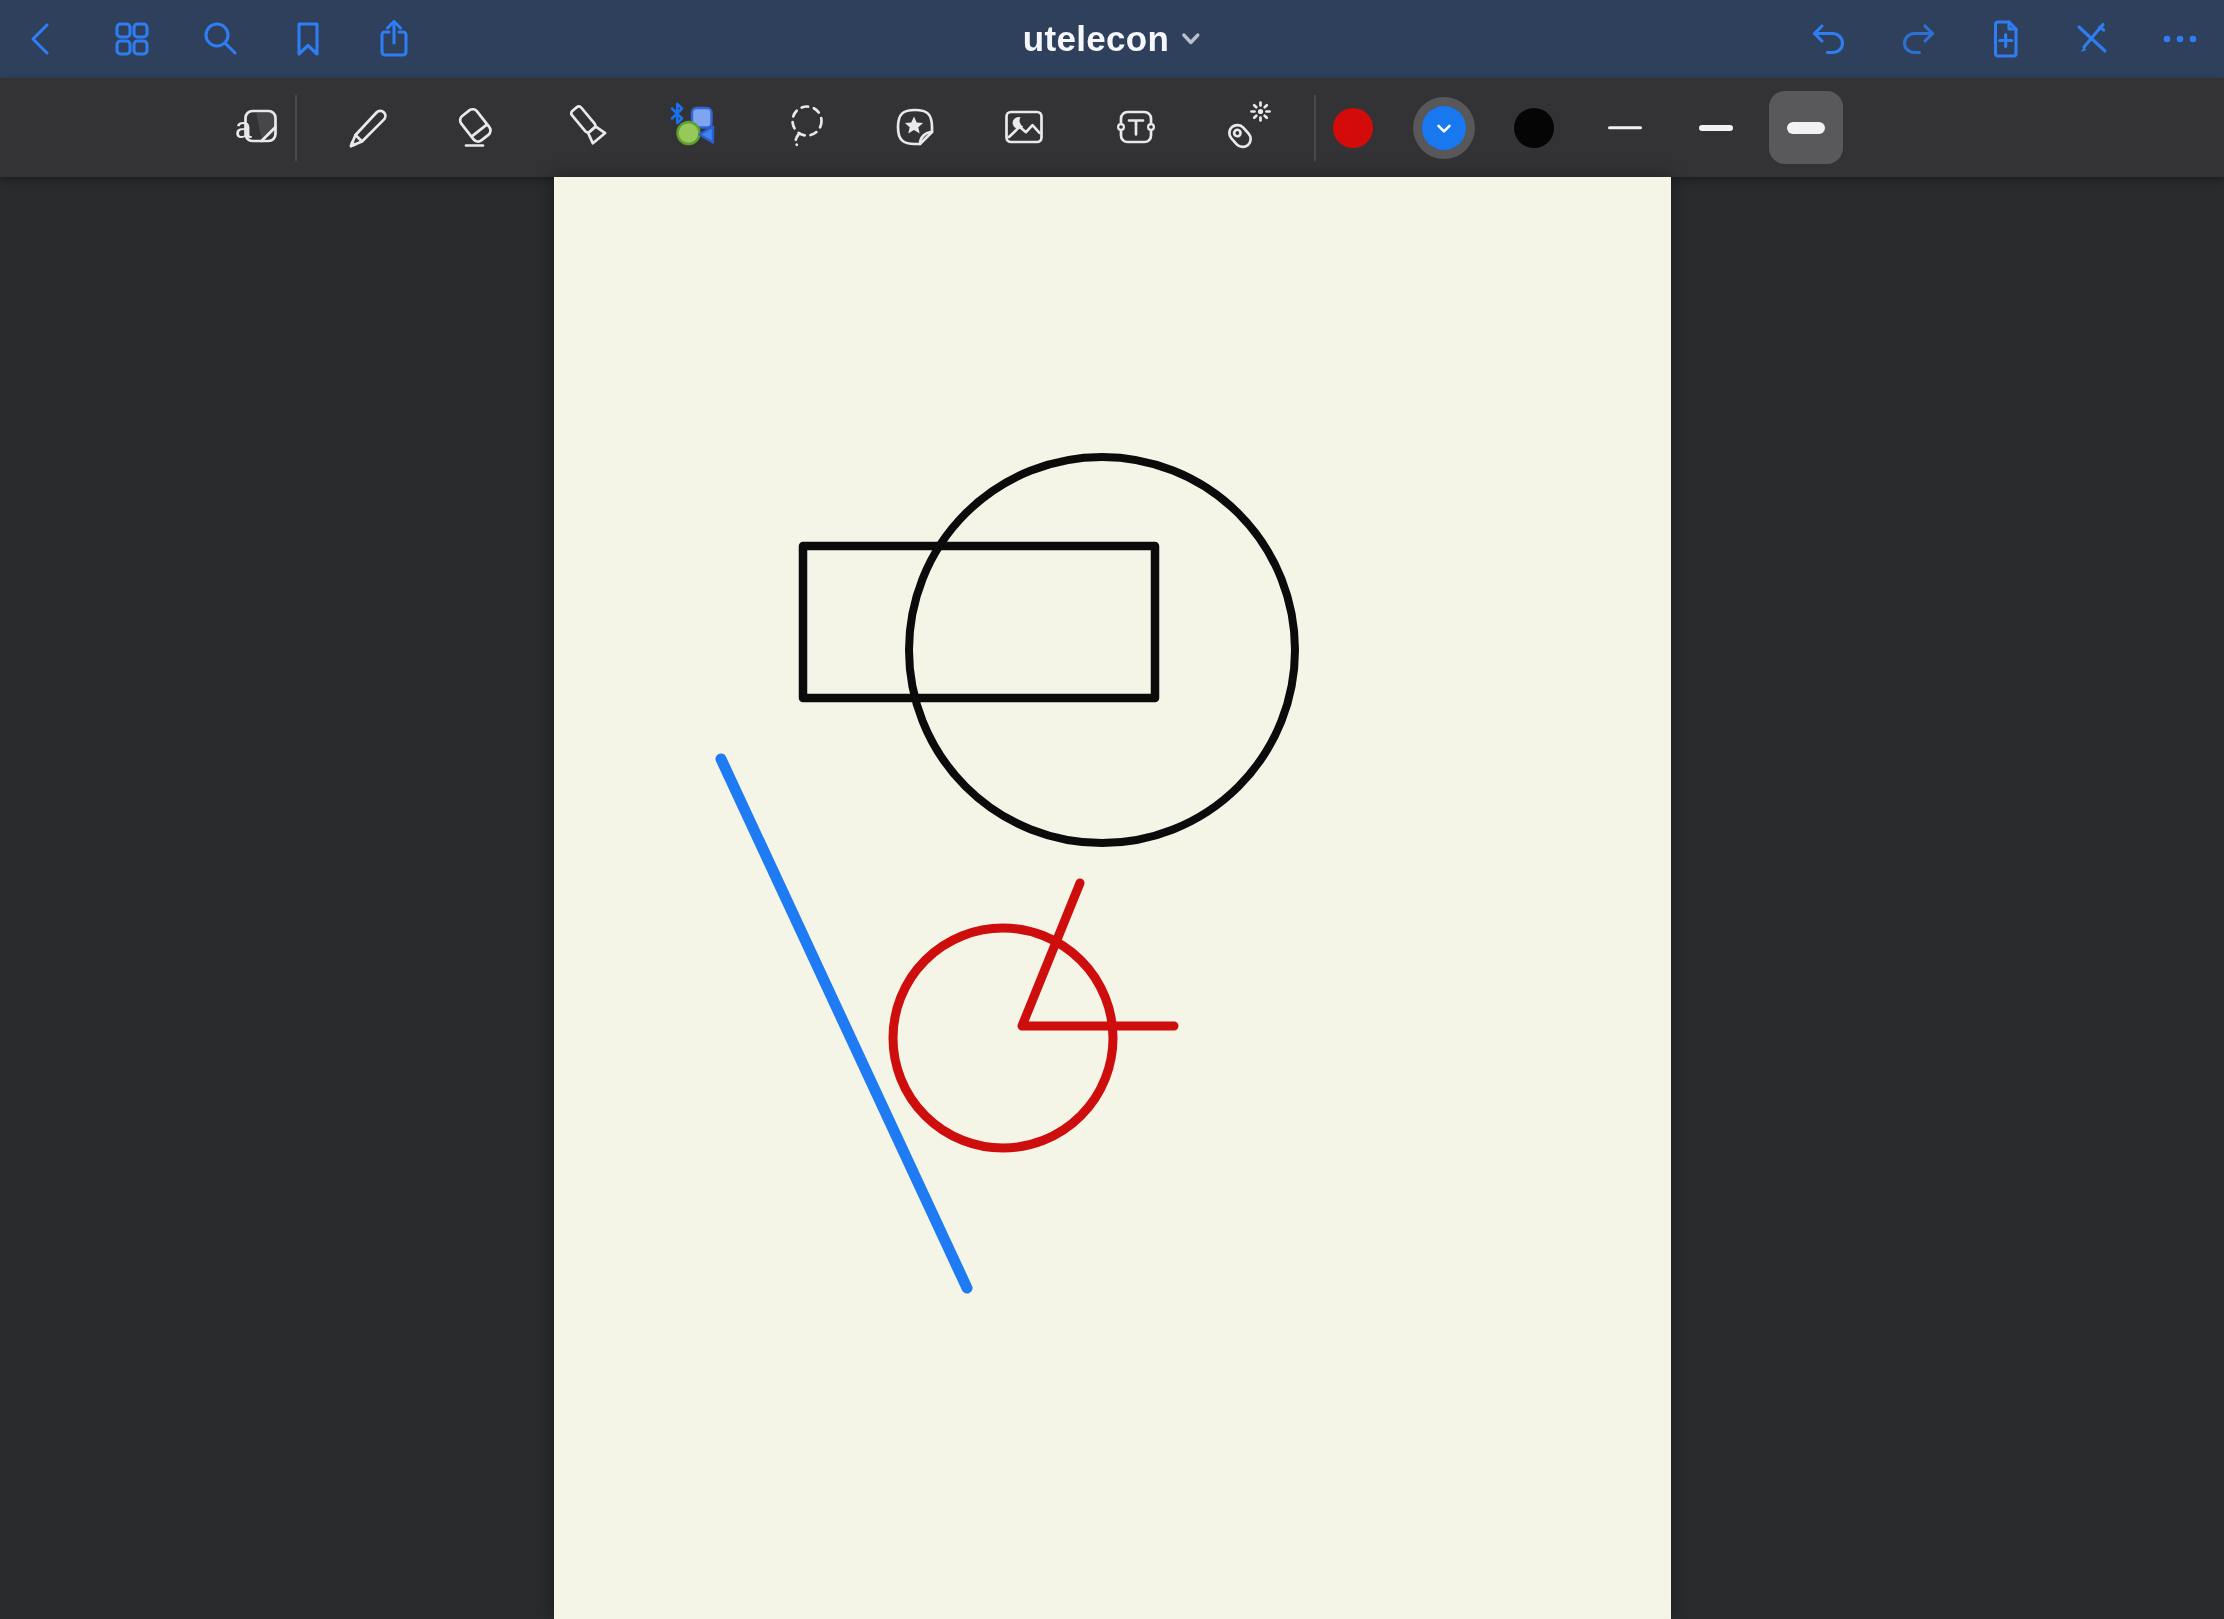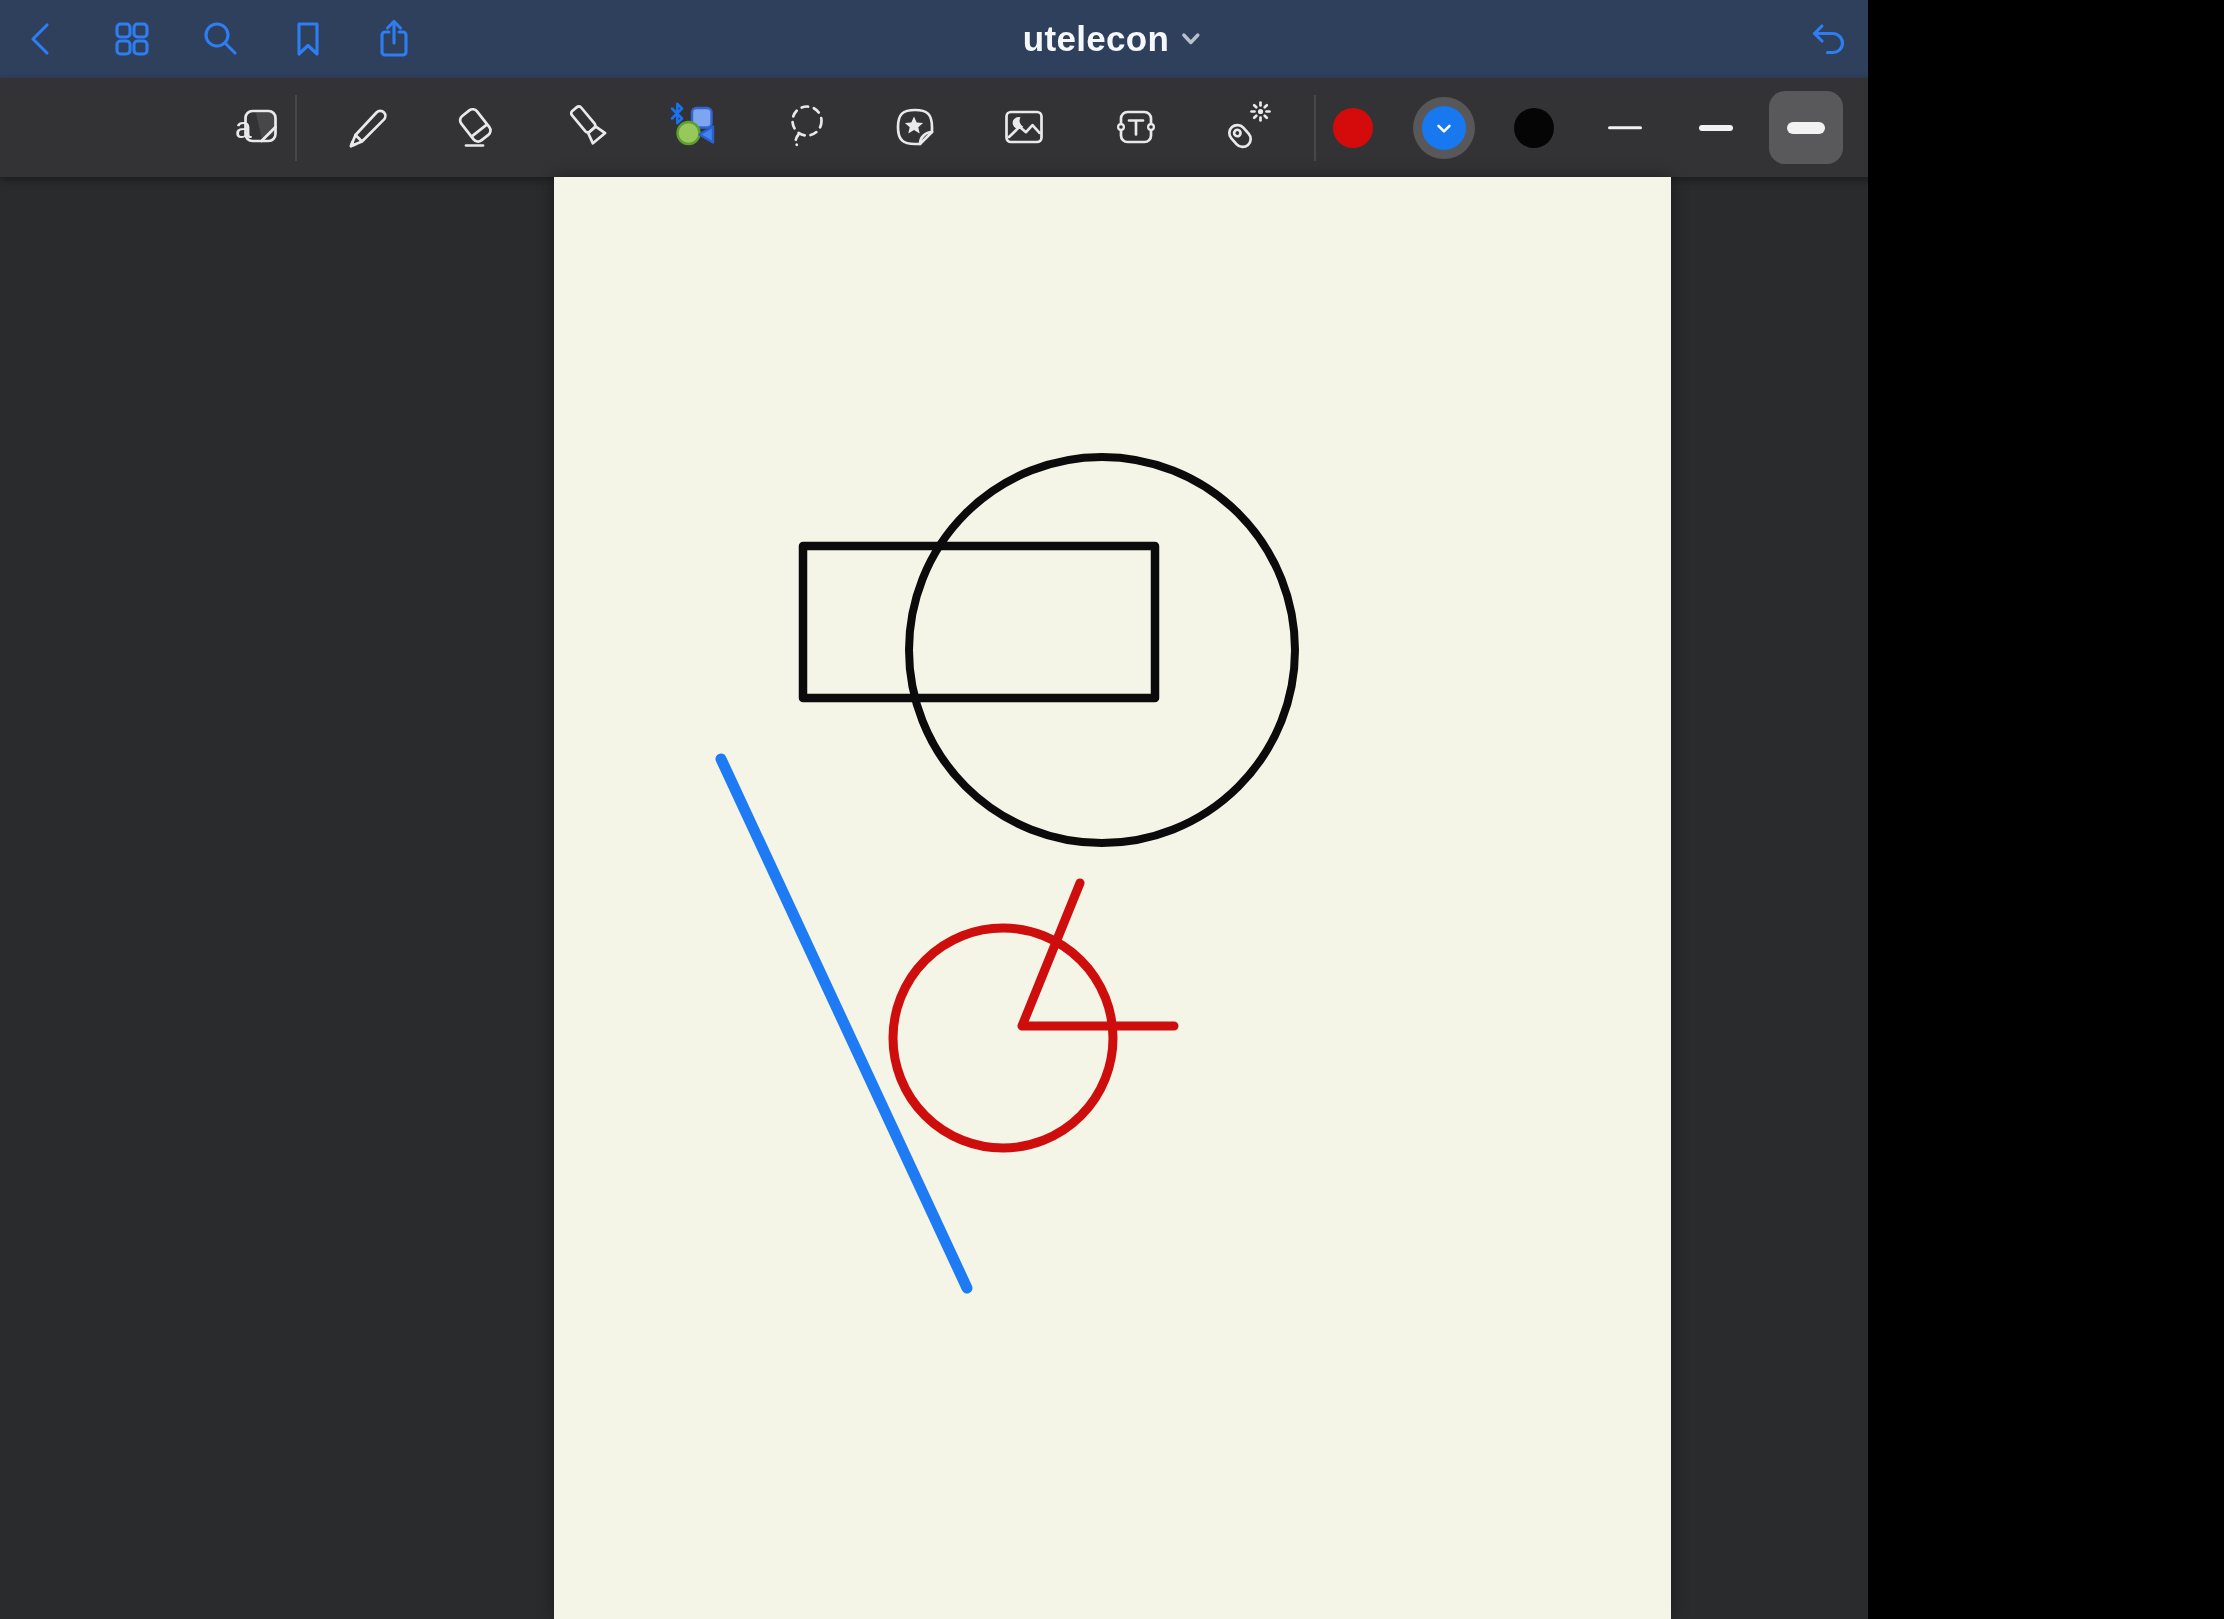--- a/index.html
+++ b/index.html
@@ -1,17 +1,17 @@
 <!DOCTYPE html>
 <html style="--nav-bg: #2e405c; --nav-icon: #2f7df2; --title-color: #f5f7fa; --toolbar-bg: #333336; --tool-icon: #e9e9e9; --selected-bg: #59595b; --divider: #48484a; --canvas-bg: #2a2b2d; --page-bg: #f4f4e7; --ink-black: #0b0b0b; --ink-red: #ce0d0d; --ink-blue: #1e7bf3;"><head>
 <meta charset="utf-8">
 <style>
   html,body{margin:0;padding:0;background:#000;}
   .screen{
-    position:relative;width:1868px;height:1619px;overflow:hidden;
+    position:relative;width:2224px;height:1619px;overflow:hidden;
     background:var(--canvas-bg,#2a2b2d);
     font-family:"Liberation Sans",sans-serif;
     -webkit-font-smoothing:antialiased;
   }
   
   .navbar{
     position:absolute;left:0;top:0;width:2224px;height:78px;
     background:var(--nav-bg,#2e405c);
   }
   .nav-btn{

